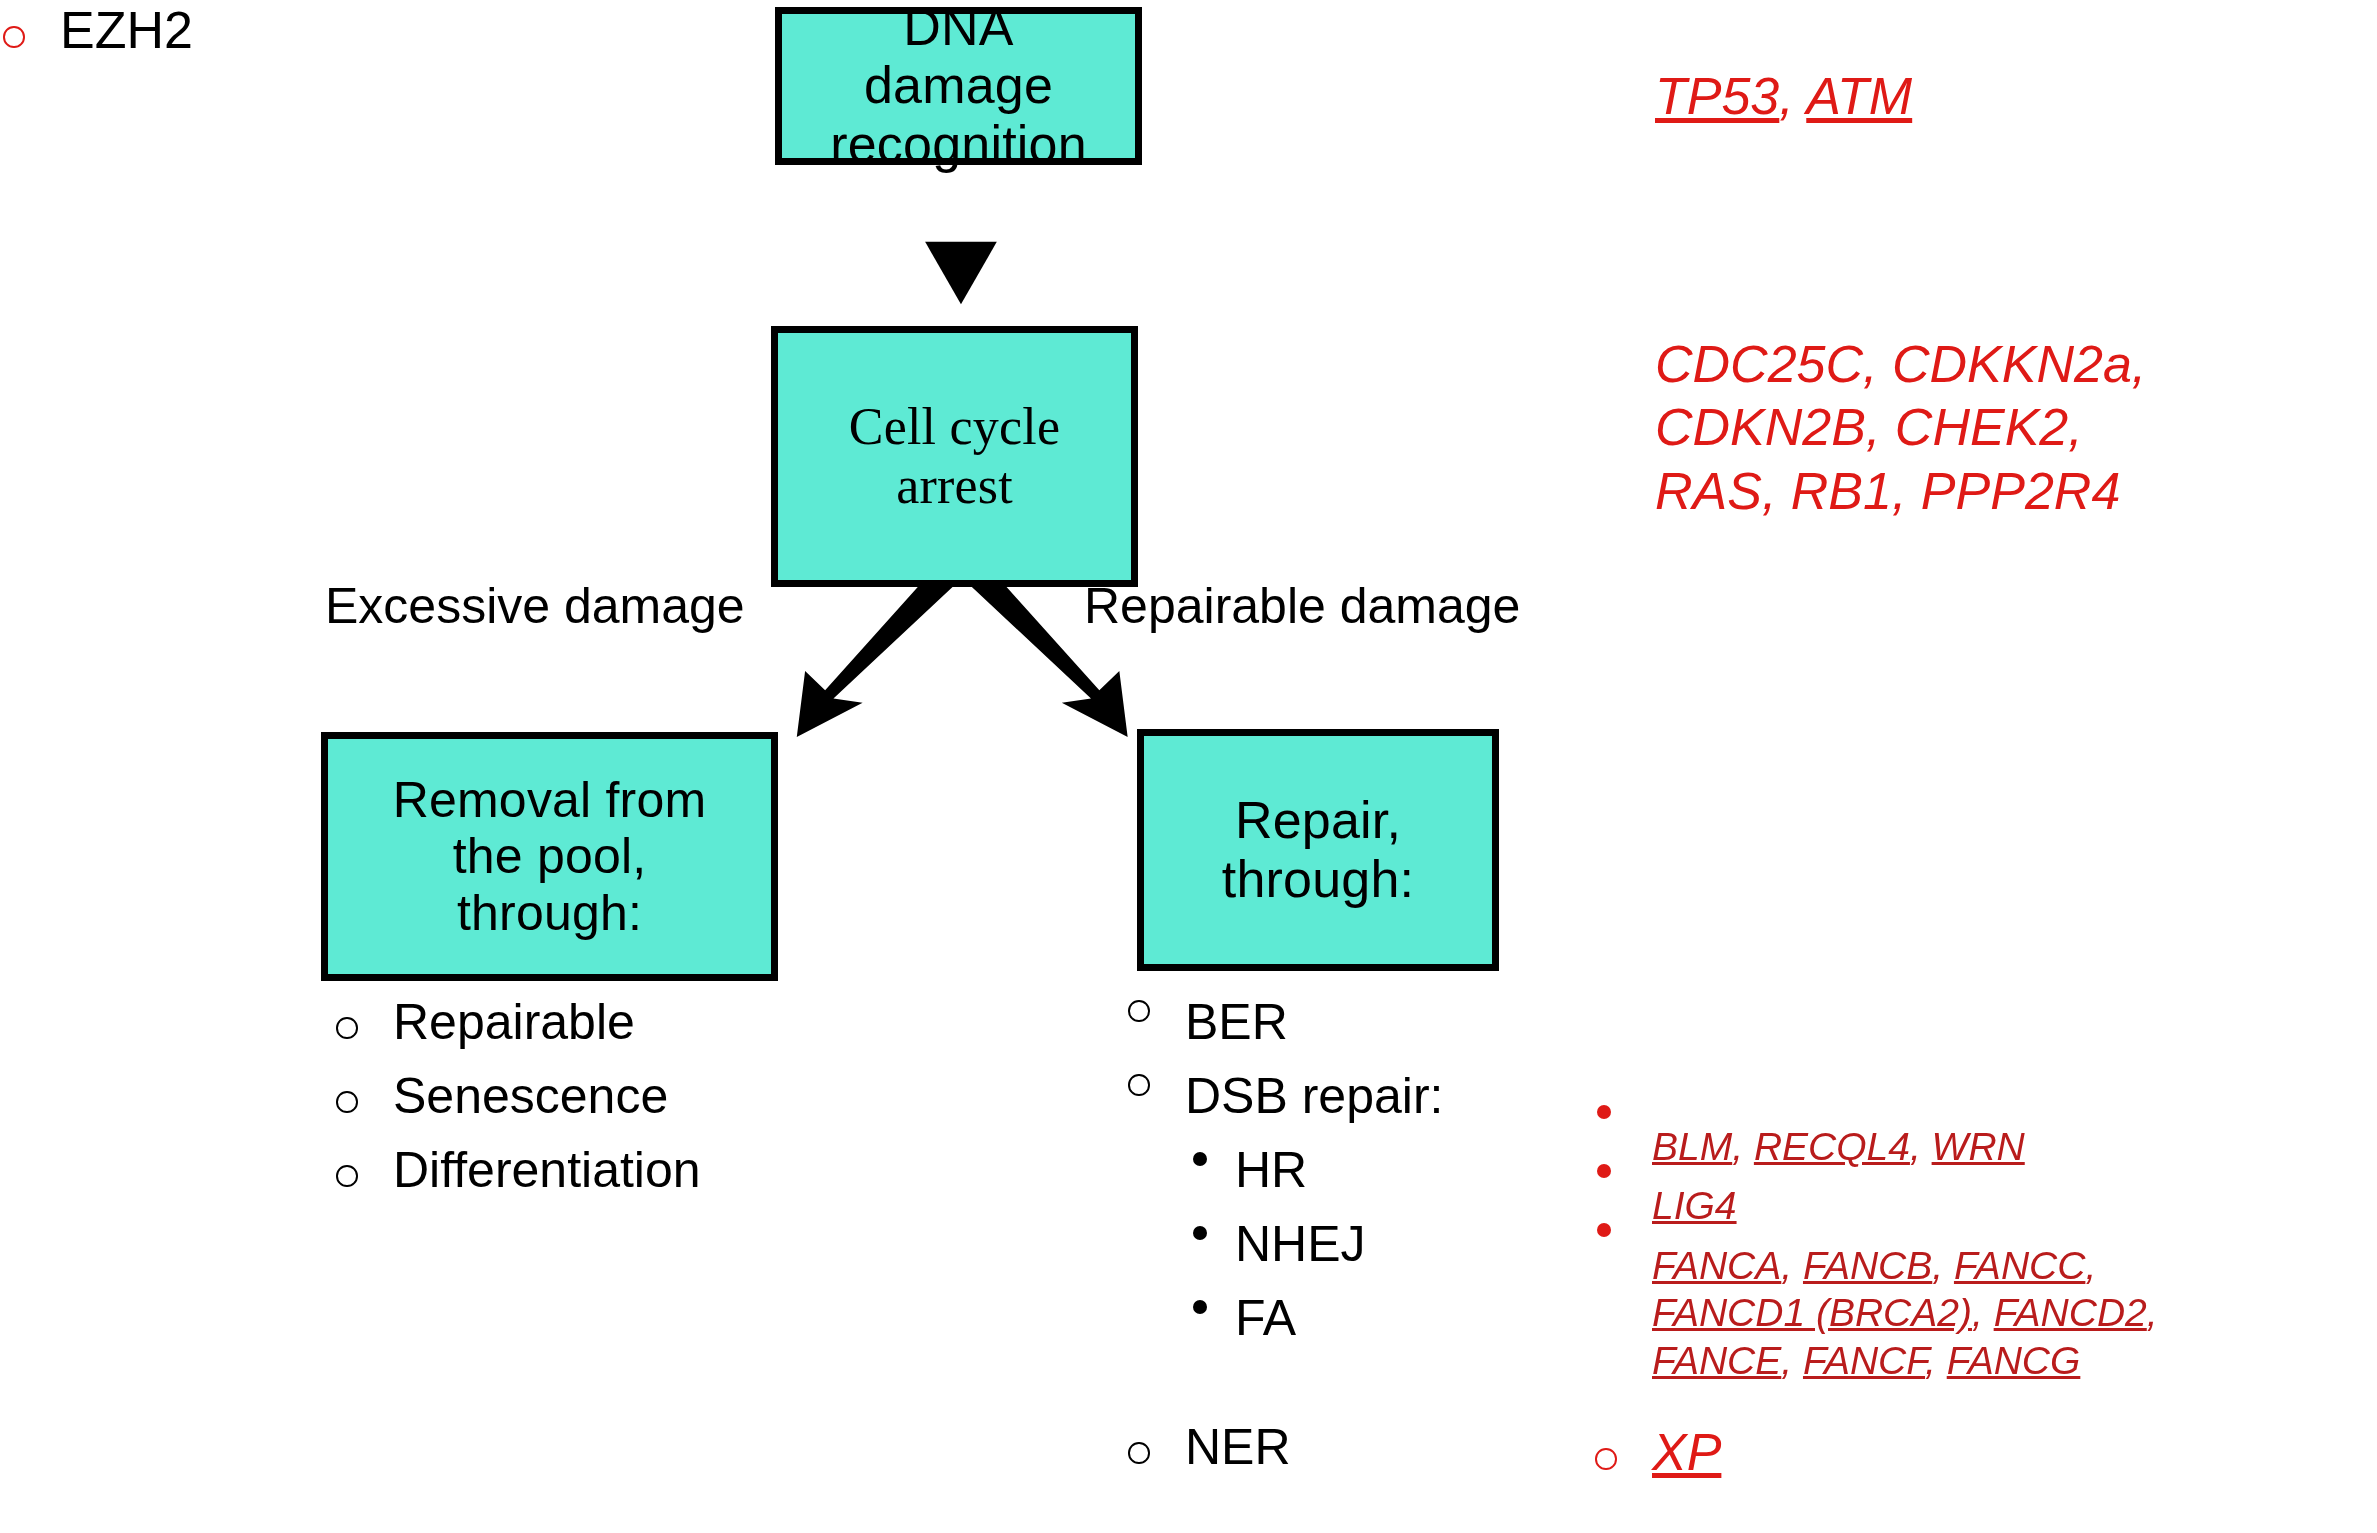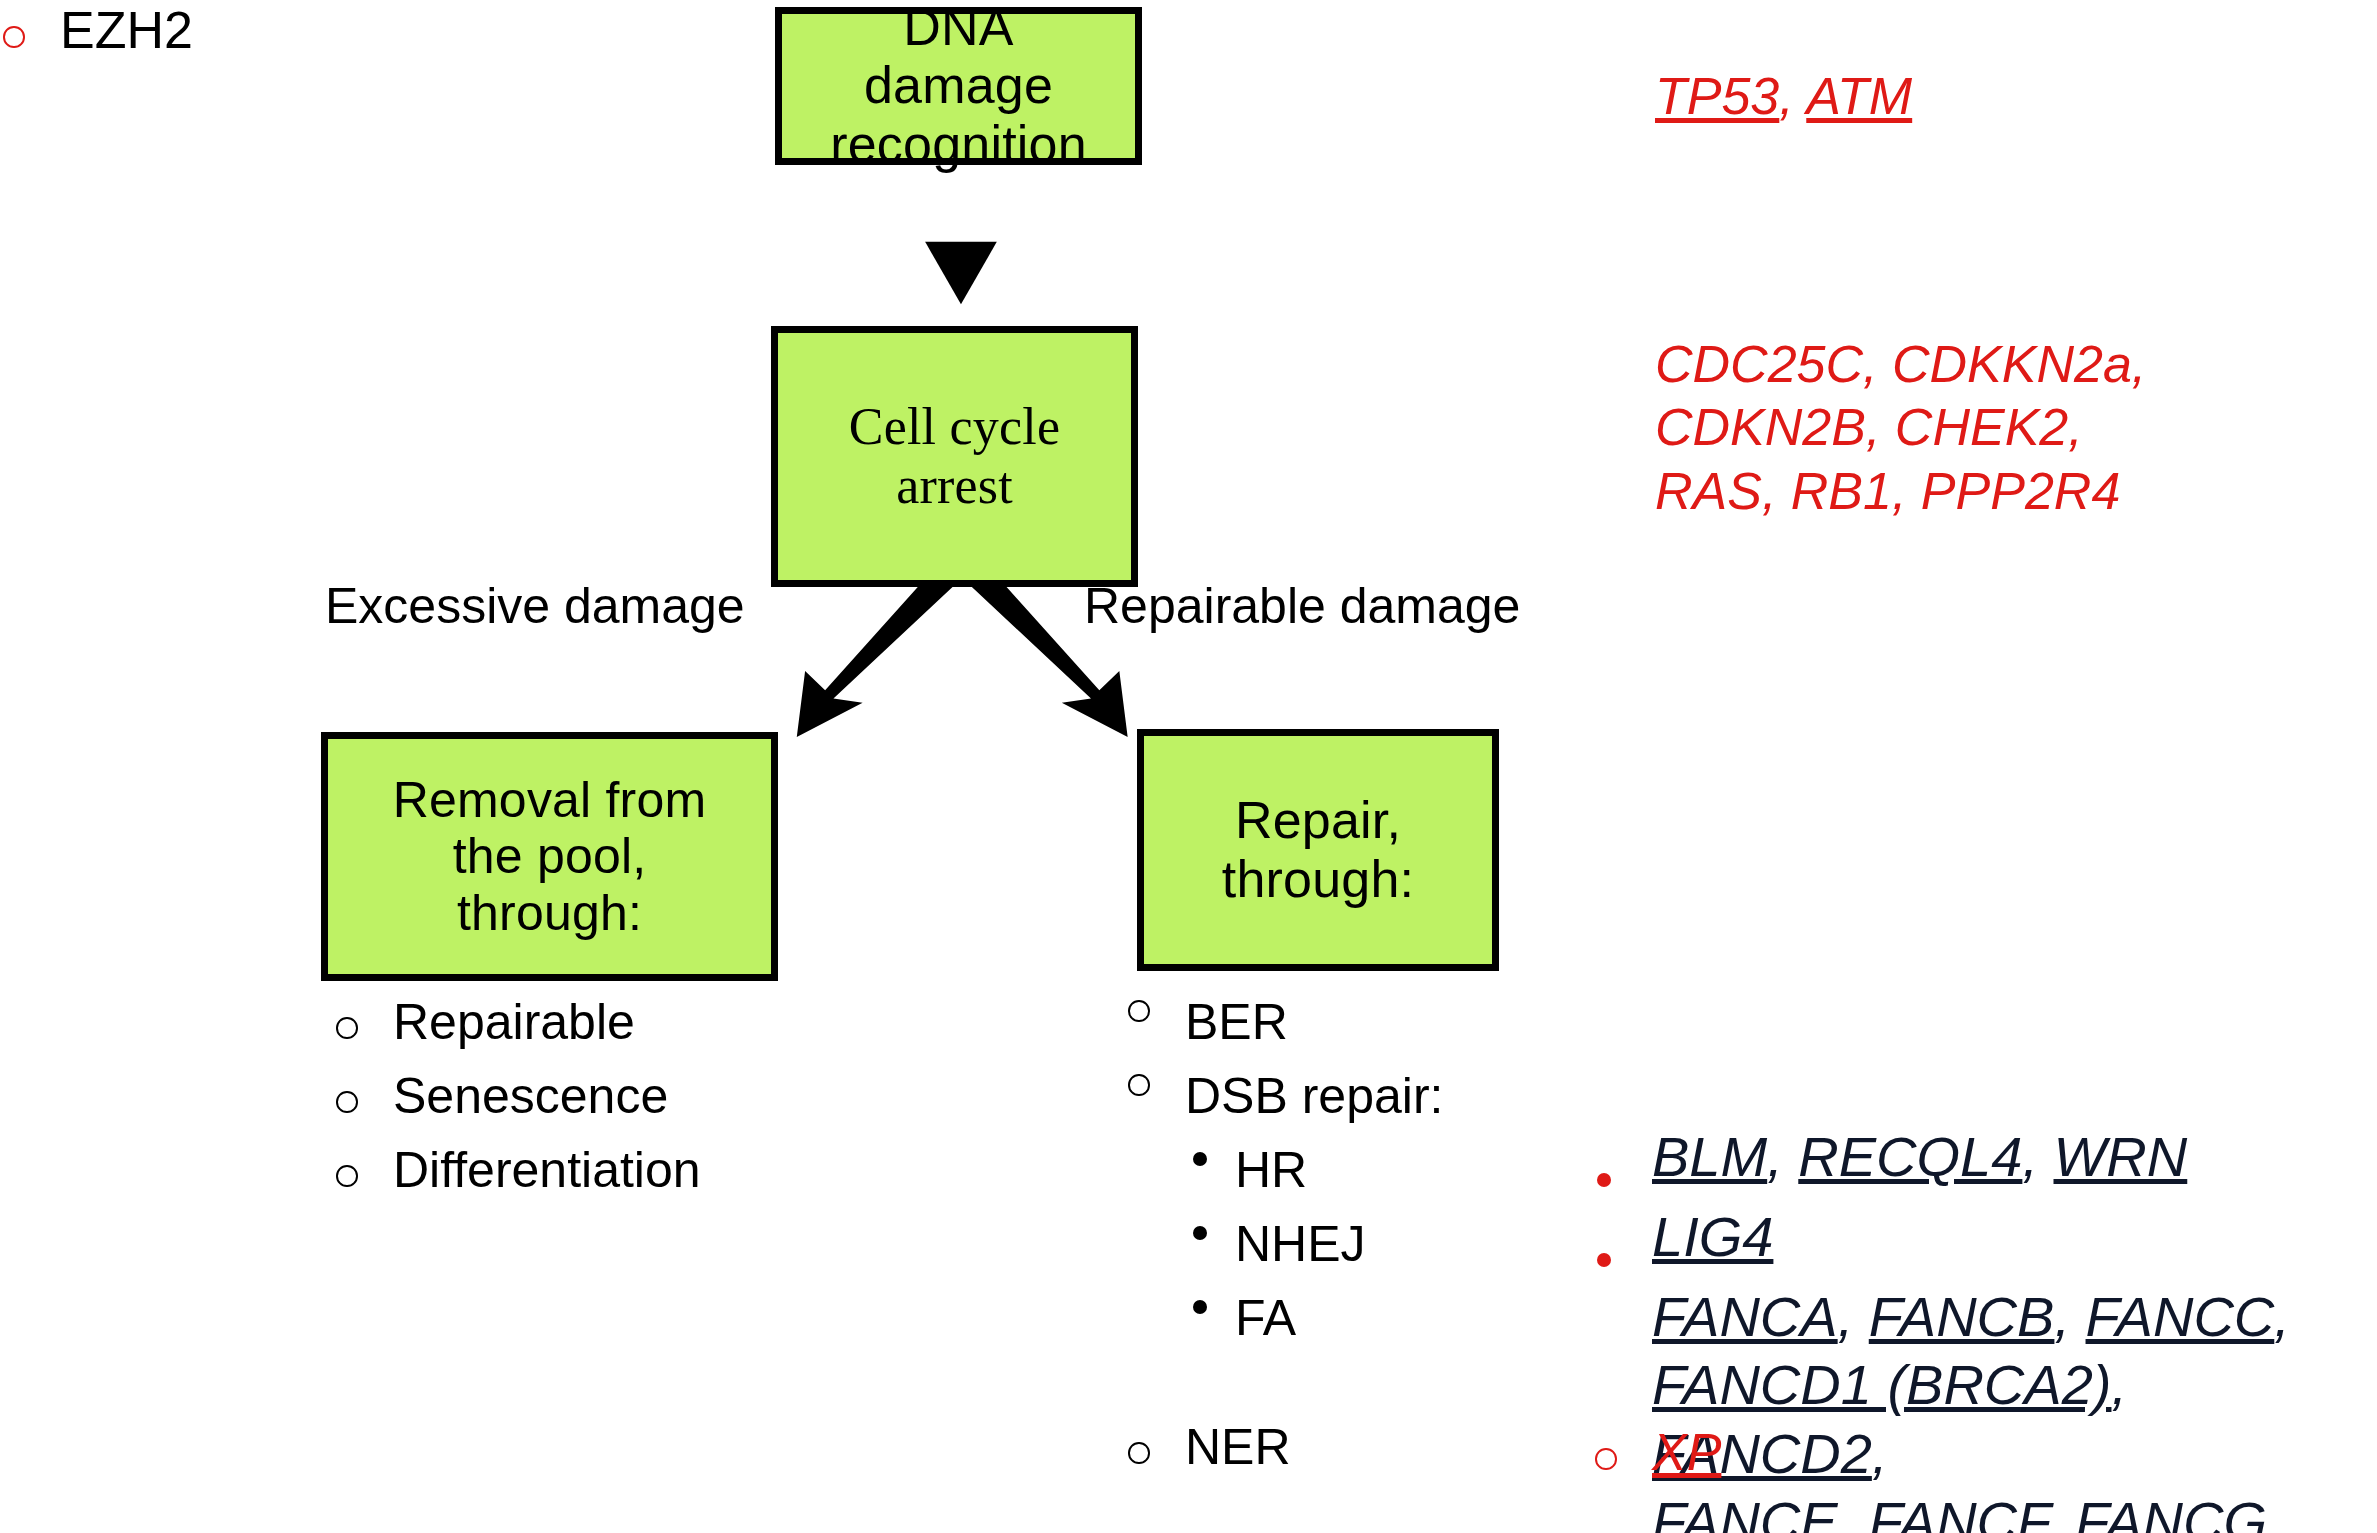--- a/index.html
+++ b/index.html
@@ -15,21 +15,21 @@
     font-family: "Liberation Sans", sans-serif;
     color: #000000;
     overflow: hidden;
   }
 
   
   .proc-box {
     position: absolute;
     box-sizing: border-box;
     border: 7.5px solid #000000;
-    background: #bef264;
+    background: #5eead4;
     display: flex;
     align-items: center;
     justify-content: center;
     text-align: center;
     line-height: 1.13;
     font-size: 52px;
     letter-spacing: 0.2px;
   }
   .proc-box .boxtext { display: block; white-space: pre-line; }
 
@@ -121,26 +121,26 @@
     left: 6.7px; top: 1046px;
     font-size: 52px;
     display: flex;
     align-items: baseline;
   }
   #genes-ezh2 .bmark { color: #DF1A16; }
 
   .genes-bullets { position: absolute; left: 1592px; top: 1123px; color: #DF1A16; }
   .genes-bullets .gitem {
     display: flex;
-    align-items: flex-end;
+    align-items: flex-start;
     font-style: italic;
-    font-size: 56px;
+    font-size: 39px;
     line-height: 1.22;
     margin-bottom: 11.7px;
-    color: #0f172a;
+    color: #b91c1c;
   }
   .genes-bullets .gtext { display: block; }
   .genes-bullets .bmark { color: #DF1A16; }
 
   #genes-xp {
     position: absolute;
     left: 1592px; top: 1422px;
     color: #DF1A16;
     font-style: italic;
     font-size: 52px;

